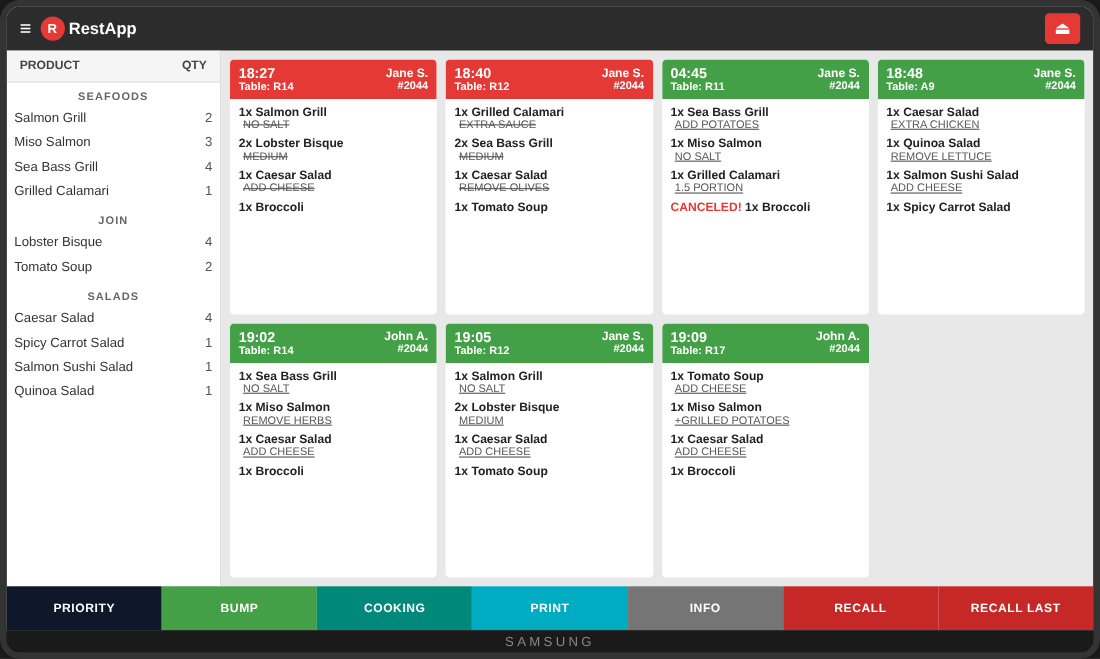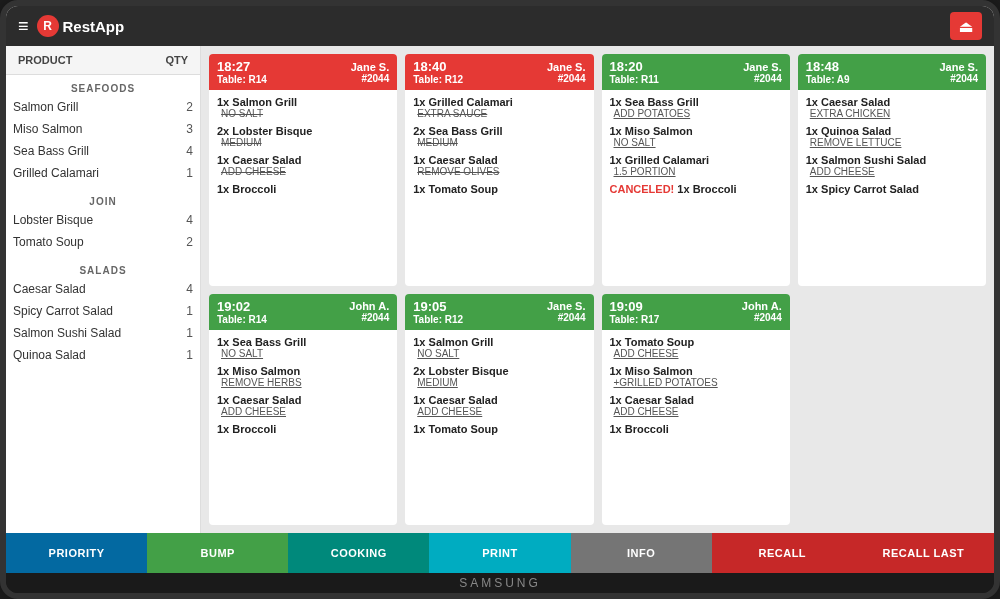--- a/index.html
+++ b/index.html
@@ -195,21 +195,21 @@
       flex: 1;
       display: flex;
       align-items: center;
       justify-content: center;
       font-size: 11px;
       font-weight: bold;
       color: white;
       cursor: pointer;
       letter-spacing: 0.5px;
     }
-    .toolbar-btn.red { background: #0369a1; }
+    .toolbar-btn.red { background: #0f172a; }
     .toolbar-btn.green { background: #43a047; }
     .toolbar-btn.teal { background: #00897b; }
     .toolbar-btn.blue { background: #1e88e5; }
     .toolbar-btn.cyan { background: #00acc1; }
     .toolbar-btn.gray { background: #757575; }
     .toolbar-btn.dark-red { background: #c62828; }
     
     .samsung {
       text-align: center;
       color: #888;
@@ -354,21 +354,21 @@
       </div>
               <div class="order-item">
         <div class="order-item-name">1x Tomato Soup</div>
 
       </div>
             </div>
           </div>
           <div class="order-card">
             <div class="order-header green">
     <div class="order-header-left">
-      <div class="order-time">18:20</div>
+      <div class="order-time">04:45</div>
       <div class="order-table">Table: R11</div>
     </div>
     <div class="order-header-right">
       <div class="order-user">Jane S.</div>
       <div class="order-id">#2044</div>
     </div>
   </div>
             <div class="order-body">
               <div class="order-item">
         <div class="order-item-name">1x Sea Bass Grill</div>

